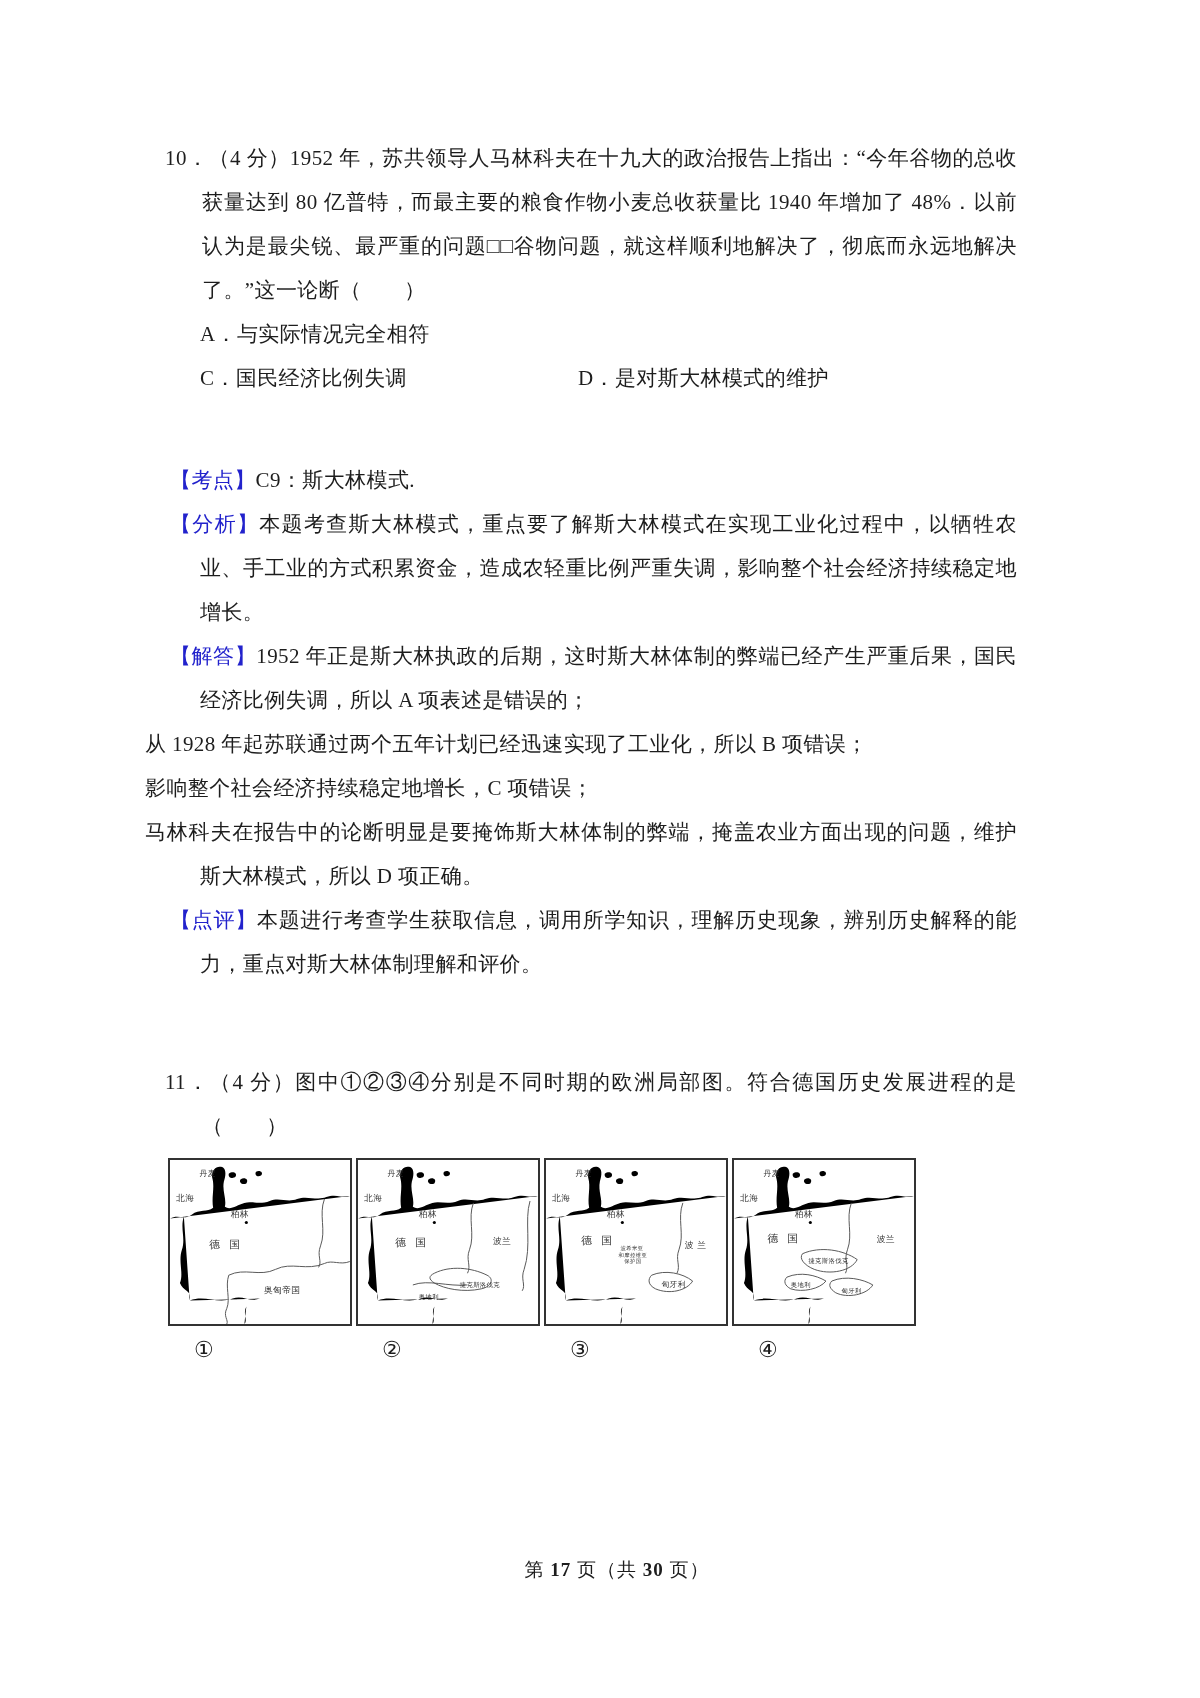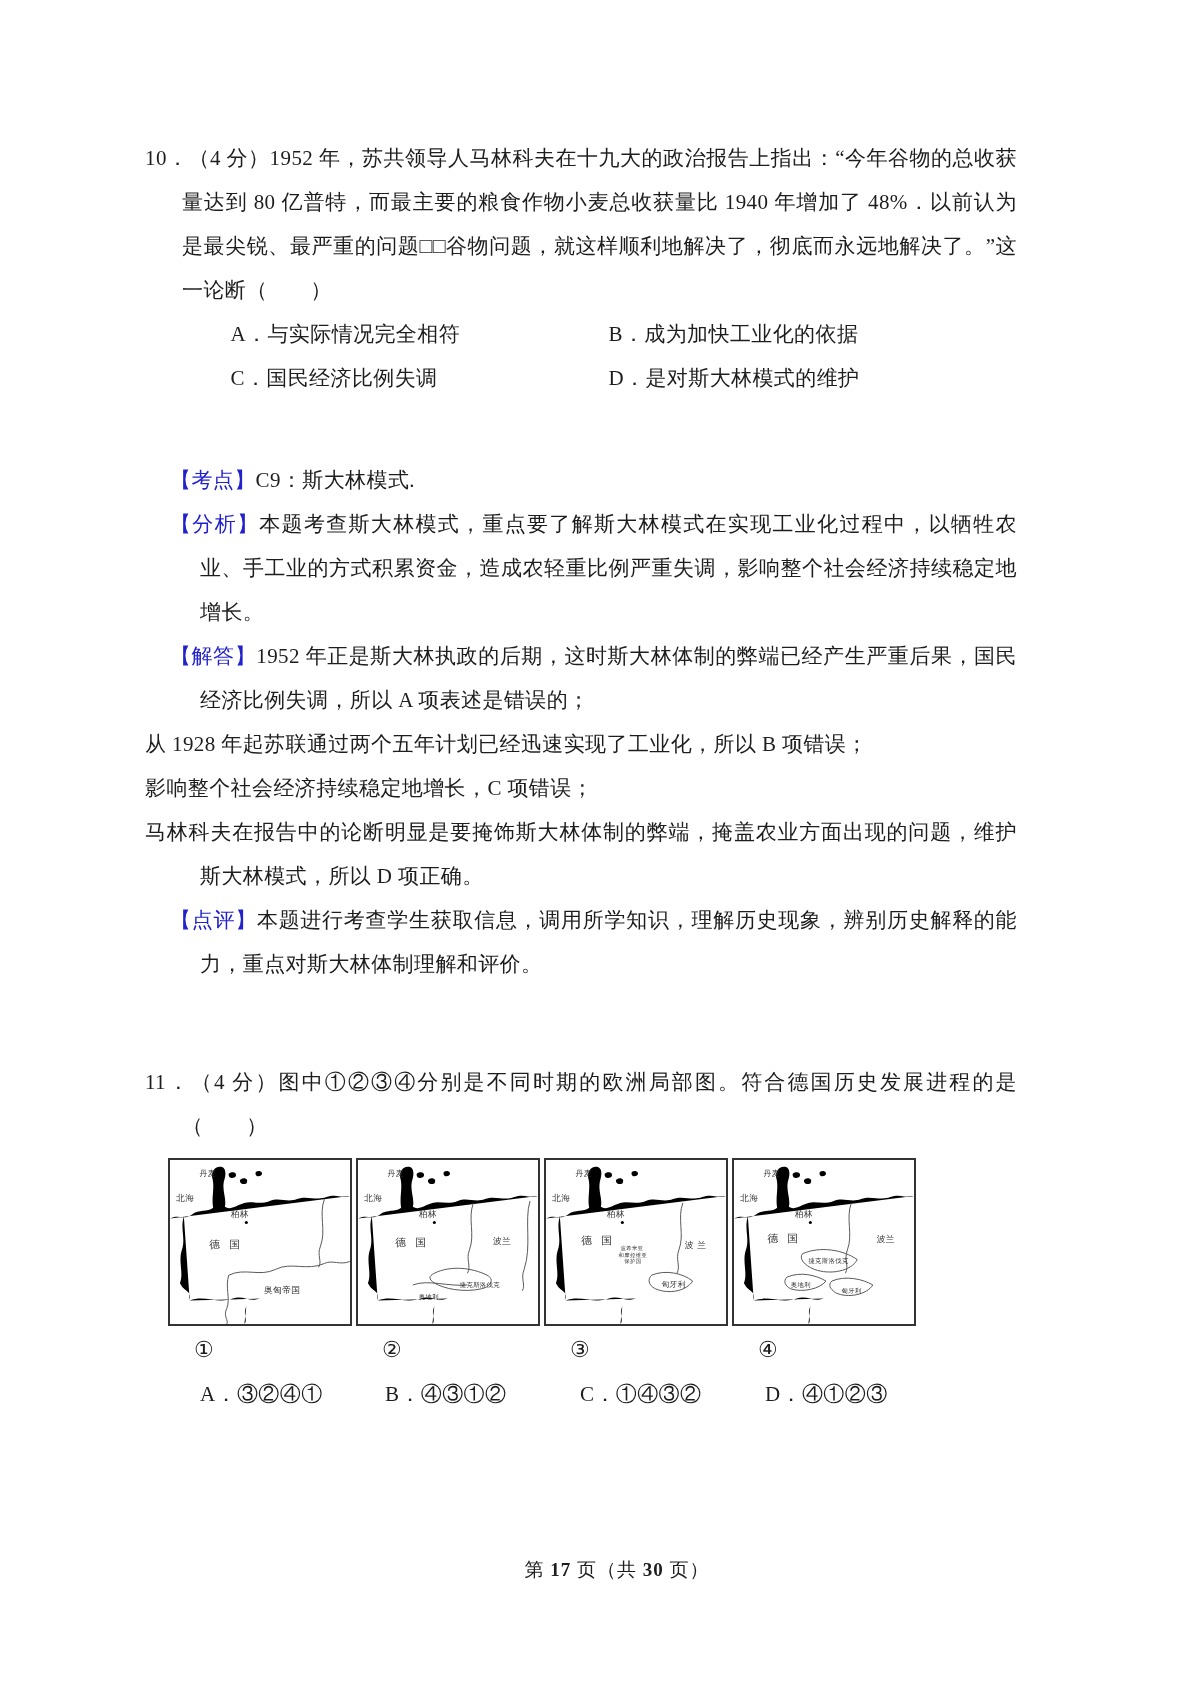--- a/index.html
+++ b/index.html
@@ -5,27 +5,27 @@
   html,body { margin:0; padding:0; background:#ffffff; }
   .page {
     width:1200px; height:1698px; position:relative; background:#fff;
     font-family:"Liberation Serif","DejaVu Serif",serif;
     color:#1d1d1d; font-size:21px; line-height:44px; letter-spacing:0.4px;
     overflow:hidden;
   }
   .content { position:absolute; top:136px; left:145px; width:872px; }
   p { margin:0; text-align:justify; }
   
-  .q   { padding-left:37px; text-indent:-37px; }
+  .q   { margin-left:20px; padding-left:37px; text-indent:-37px; }
   
   .b   { margin-left:25px; padding-left:30px; text-indent:-30px; }
   
   .hang55 { padding-left:55px; text-indent:-55px; }
   .blue { color:#2222cc; }
-  .optrow  { display:flex; margin-left:55px;justify-content:center; }
+  .optrow  { display:flex; margin-left:55px; }
   .optrow .o  { width:378px; }
   .optrow2 { display:flex; margin-left:55px; }
   .optrow2 .o1 { width:185px; }
   .optrow2 .o2 { width:195px; }
   .optrow2 .o3 { width:185px; }
   .mt1 { margin-top:58px; }
   .mt3 { margin-top:74px; }
   .maps { display:flex; gap:4px; margin-left:23px; margin-top:10px; }
   .map-panel { width:184px; height:168px; border:2px solid #333; box-sizing:border-box; background:#fff; }
   .map-panel svg { display:block; width:100%; height:100%; }
@@ -59,21 +59,20 @@
       </g>
     </defs>
   </svg>
 
   <div class="content">
 
     <p class="q"><span>10．</span><span>（4 分）1952 年，苏共领导人马林科夫在十九大的政治报告上指出：“今年谷物的总收获量达到 80 亿普特，而最主要的粮食作物小麦总收获量比 1940 年增加了 48%．以前认为是最尖锐、最严重的问题□□谷物问题，就这样顺利地解决了，彻底而永远地解决了。”这一论断（　　）</span></p>
 
     <div class="optrow">
       <span class="o">A．与实际情况完全相符</span>
-      <span class="o">B．成为加快工业化的依据</span>
     </div>
     <div class="optrow">
       <span class="o">C．国民经济比例失调</span>
       <span class="o">D．是对斯大林模式的维护</span>
     </div>
 
     <p class="b mt1"><span class="blue">【考点】</span><span>C9：斯大林模式.</span></p>
 
     <p class="b"><span class="blue">【分析】</span><span>本题考查斯大林模式，重点要了解斯大林模式在实现工业化过程中，以牺牲农业、手工业的方式积累资金，造成农轻重比例严重失调，影响整个社会经济持续稳定地增长。</span></p>
 
@@ -156,26 +155,20 @@
 
     </div>
 
     <div class="plabels">
       <span>①</span>
       <span>②</span>
       <span>③</span>
       <span>④</span>
     </div>
 
-    <div class="optrow2">
-      <span class="o1">A．③②④①</span>
-      <span class="o2">B．④③①②</span>
-      <span class="o3">C．①④③②</span>
-      <span class="o4">D．④①②③</span>
-    </div>
 
   </div>
 
   <div class="footer">
     <span>第 </span><span class="num">17</span><span> 页（共 </span><span class="num">30</span><span> 页）</span>
   </div>
 
 </div>
 
 </body></html>

